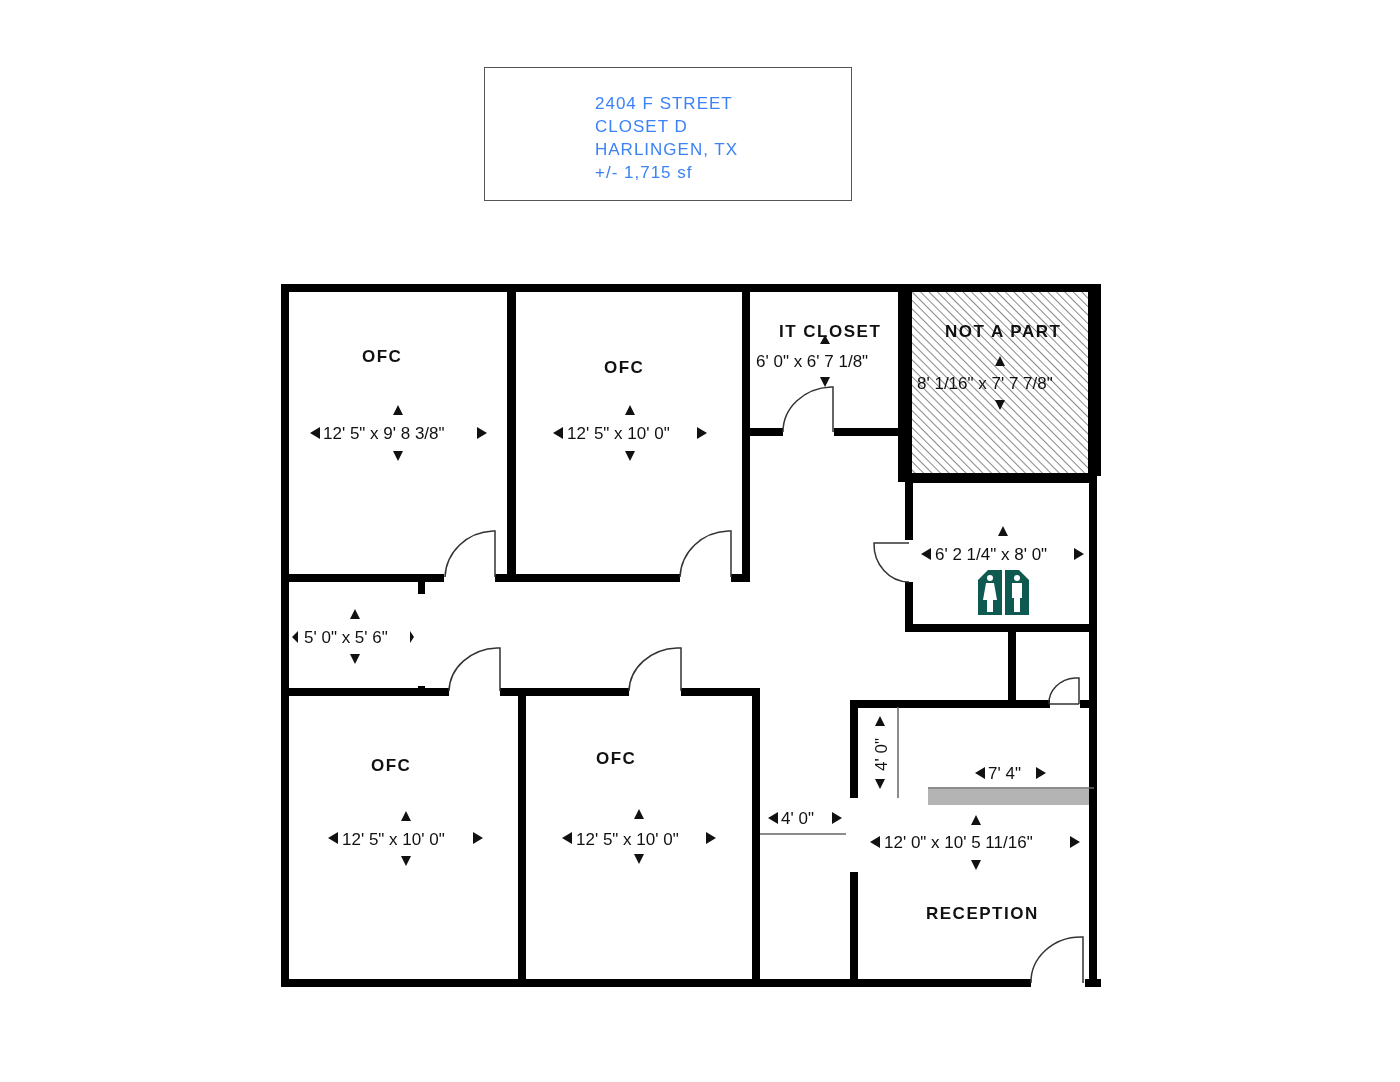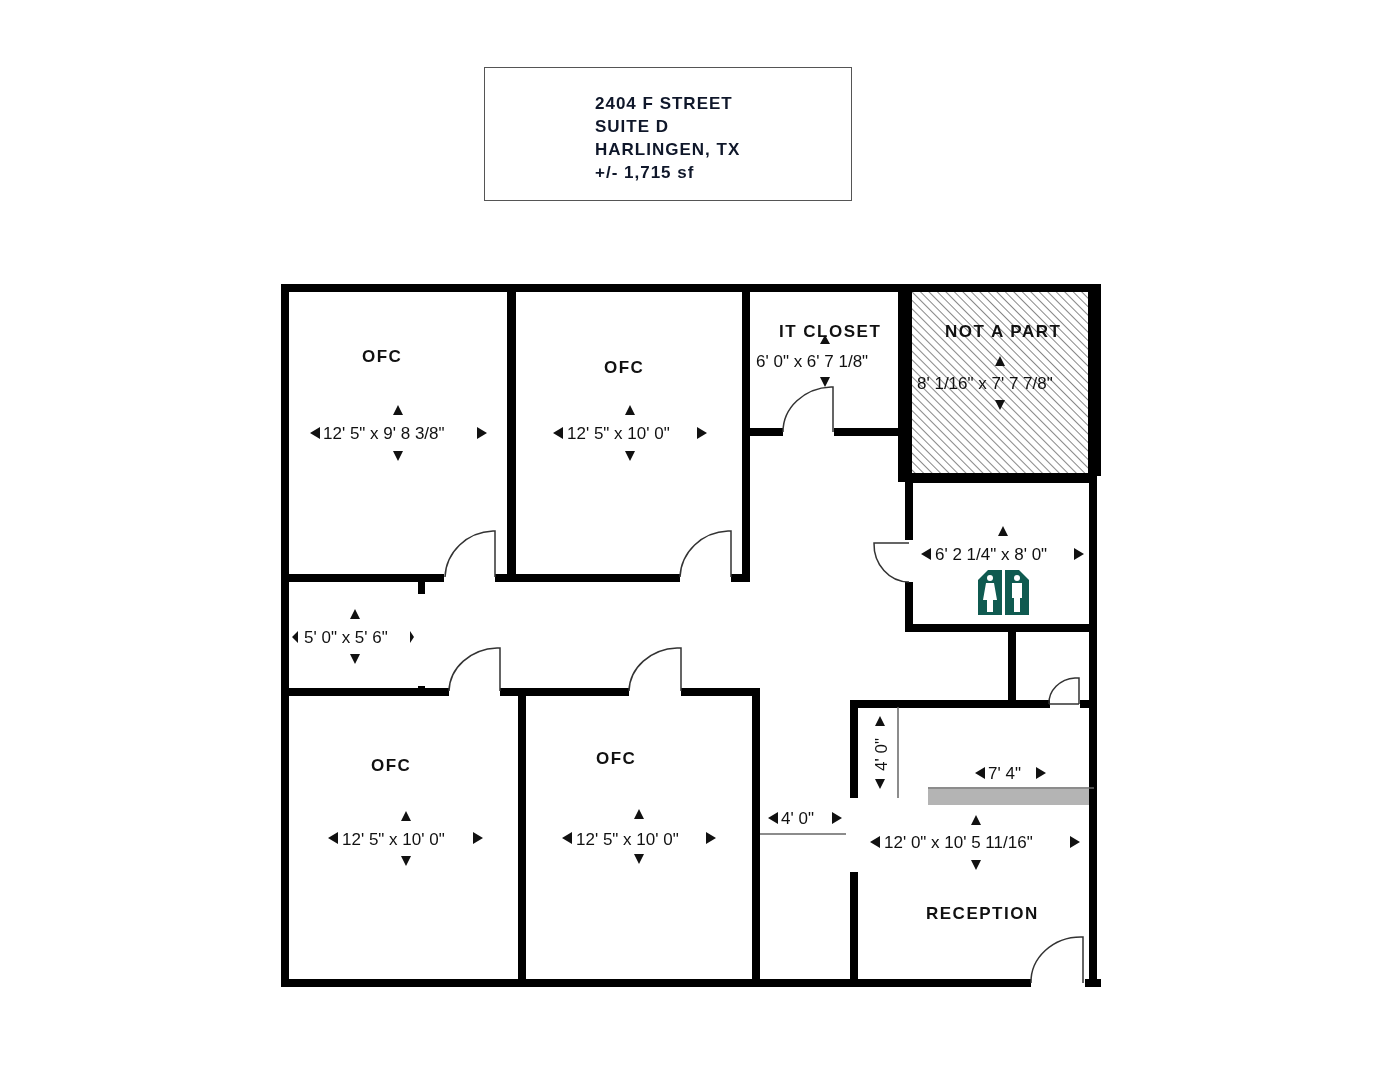--- a/index.html
+++ b/index.html
@@ -1,34 +1,34 @@
 <!DOCTYPE html>
 <html><head>
 <meta charset="utf-8">
 <style>
   html, body { margin:0; padding:0; background:#ffffff; }
   body { width:1400px; height:1082px; position:relative; overflow:hidden;
          font-family:"Liberation Sans", sans-serif; }
   .title-box { position:absolute; left:484px; top:67px; width:368px; height:134px;
                border:1.5px solid #555; box-sizing:border-box; background:#fff; }
-  .title-lines { position:absolute; left:110px; top:24px; font-weight:bold; font-size:17px;
-                 line-height:23px; letter-spacing:1px; color:#0f172a; }
+  .title-lines { position:absolute; left:110px; top:24px; font-weight:normal; font-size:17px;
+                 line-height:23px; letter-spacing:1px; color:#3b82f6; }
   .title-lines div { white-space:nowrap; }
   svg.plan { position:absolute; left:0; top:0; }
   .lbl { font-family:"Liberation Sans", sans-serif; font-weight:bold; font-size:17px;
          letter-spacing:1.5px; fill:#111; }
   .dim { font-family:"Liberation Sans", sans-serif; font-size:17px; fill:#111; }
 </style>
 </head>
 <body>
 
 <div class="title-box">
   <div class="title-lines">
     <div>2404 F STREET</div>
-    <div>SUITE D</div>
+    <div>CLOSET D</div>
     <div>HARLINGEN, TX</div>
     <div>+/- 1,715 sf</div>
   </div>
 </div>
 
 <svg class="plan" width="1400" height="1082" viewBox="0 0 1400 1082">
   <defs>
     <pattern id="hatch" patternUnits="userSpaceOnUse" width="6" height="6" patternTransform="rotate(-45)">
       <rect width="6" height="6" fill="#ffffff"></rect>
       <line x1="0" y1="0" x2="0" y2="6" stroke="#888" stroke-width="2"></line>

